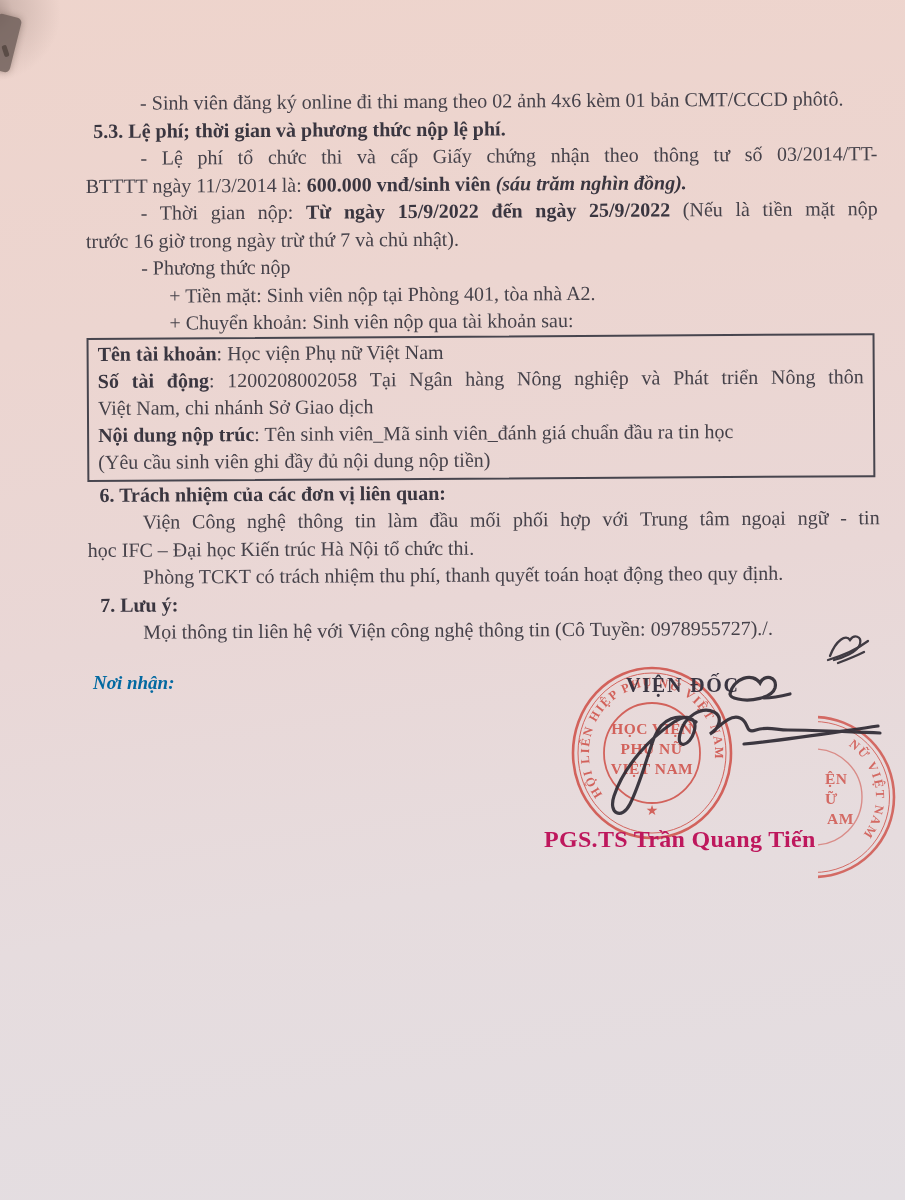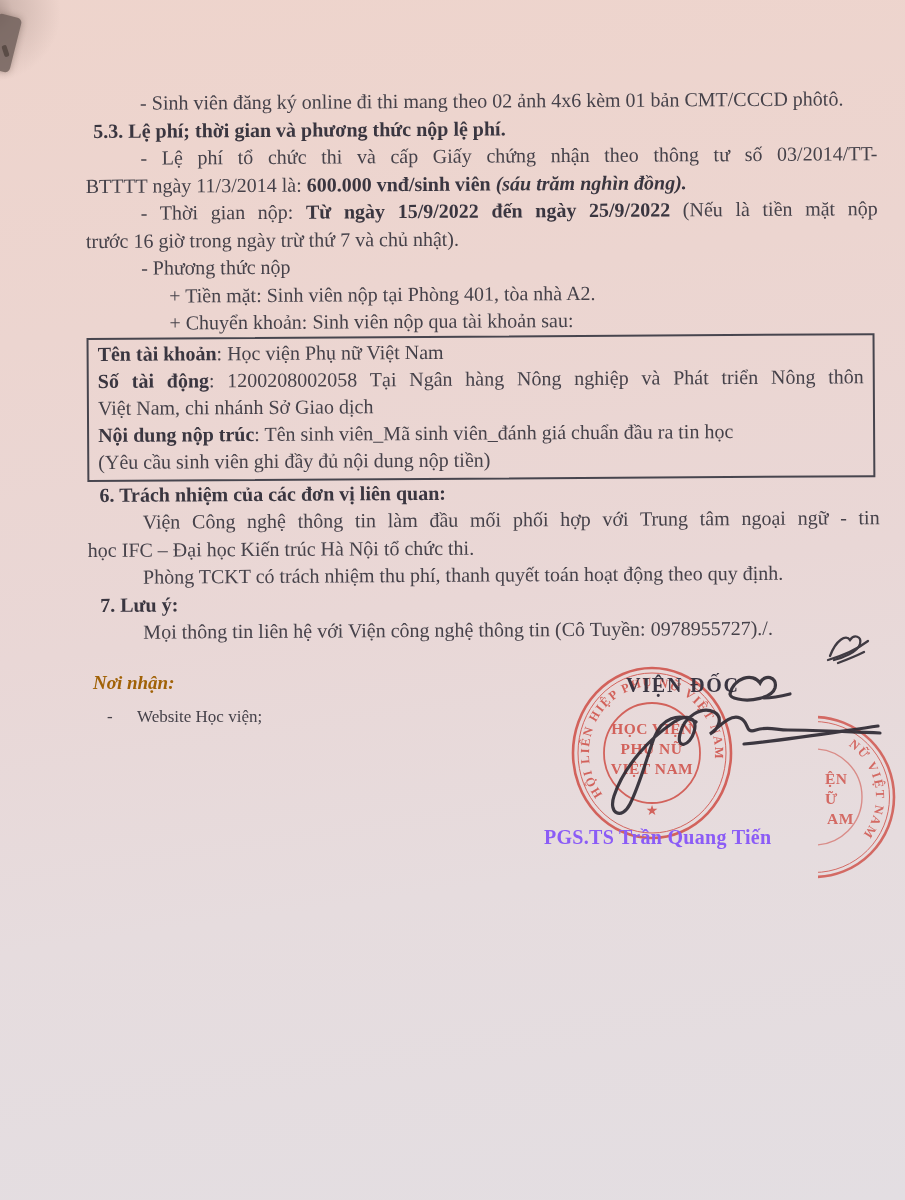--- a/index.html
+++ b/index.html
@@ -25,28 +25,28 @@
   .jall{text-align:justify;text-align-last:justify;}
   .nw{white-space:nowrap;}
   .b{font-weight:bold;color:#3a3640;}
   .bi{font-weight:bold;font-style:italic;color:#3a3640;}
   .h53{font-weight:bold;color:#3a3640;text-indent:8px;white-space:nowrap;}
   .hnum{font-weight:bold;color:#3a3640;text-indent:12px;white-space:nowrap;margin-top:3px;}
   .bank-box{border:2px solid #47454e;margin:3px 0 2px -14px;width:788px;box-sizing:border-box;
     padding:1px 9px 4px 9px;line-height:27px;}
 
   .recipients{position:absolute;left:93px;top:672px;font-size:17px;color:#46424a;}
-  .recip-head{font-weight:bold;font-style:italic;font-size:19px;color:#a16207;margin-bottom:10px;}
+  .recip-head{font-weight:bold;font-style:italic;font-size:19px;color:#0369a1;margin-bottom:10px;}
   .recip-row{line-height:25px;padding-left:14px;}
   .recip-dash{display:inline-block;width:30px;}
 
   .director{position:absolute;left:626px;top:674px;font-size:20px;font-weight:bold;
     letter-spacing:1.8px;color:#3a3542;z-index:3;}
-  .signer{position:absolute;left:544px;top:826px;font-size:20px;font-weight:bold;
-    color:#8b5cf6;z-index:3;letter-spacing:0.3px;}
+  .signer{position:absolute;left:544px;top:826px;font-size:24px;font-weight:bold;
+    color:#be185d;z-index:3;letter-spacing:0.3px;}
 
   .stamp-main{position:absolute;left:566px;top:663px;z-index:1;opacity:.85;}
   .stamp-edge-wrap{position:absolute;left:818px;top:711px;width:87px;height:174px;
     overflow:hidden;z-index:1;opacity:.8;}
   .stamp-edge-wrap svg{position:absolute;left:-88px;top:2px;}
   .stamp-ring-text{font-size:12.5px;font-weight:bold;letter-spacing:1.6px;fill:#cf4e46;}
   .stamp-center-text{font-size:15.5px;font-weight:bold;fill:#cf4e46;letter-spacing:0.5px;}
   .stamp-star{font-size:14px;fill:#cf4e46;}
 
   .signature-svg{position:absolute;left:578px;top:658px;z-index:4;}
@@ -87,21 +87,20 @@
   <div class="ind jall">Viện Công nghệ thông tin làm đầu mối phối hợp với Trung tâm ngoại ngữ - tin</div>
   <div class="nw">học IFC – Đại học Kiến trúc Hà Nội tổ chức thi.</div>
   <div class="ind nw">Phòng TCKT có trách nhiệm thu phí, thanh quyết toán hoạt động theo quy định.</div>
 
   <div class="hnum">7. Lưu ý:</div>
   <div class="ind nw">Mọi thông tin liên hệ với Viện công nghệ thông tin (Cô Tuyền: 0978955727)./.</div>
 </div>
 
 <div class="recipients">
   <div class="recip-head">Nơi nhận:</div>
-  <div class="recip-row"><span class="recip-dash">-</span><span>Website Học viện;</span></div>
 </div>
 
 <div class="director">VIỆN ĐỐC</div>
 <div class="signer">PGS.TS Trần Quang Tiến</div>
 
 <svg class="stamp-main" width="172" height="180" viewBox="0 0 172 180">
   <ellipse cx="86" cy="90" rx="79" ry="85" fill="none" stroke="#cf4e46" stroke-width="2.6"></ellipse>
   <ellipse cx="86" cy="90" rx="74" ry="80" fill="none" stroke="#cf4e46" stroke-width="1"></ellipse>
   <ellipse cx="86" cy="90" rx="48" ry="50" fill="none" stroke="#cf4e46" stroke-width="1.8"></ellipse>
   <defs>

